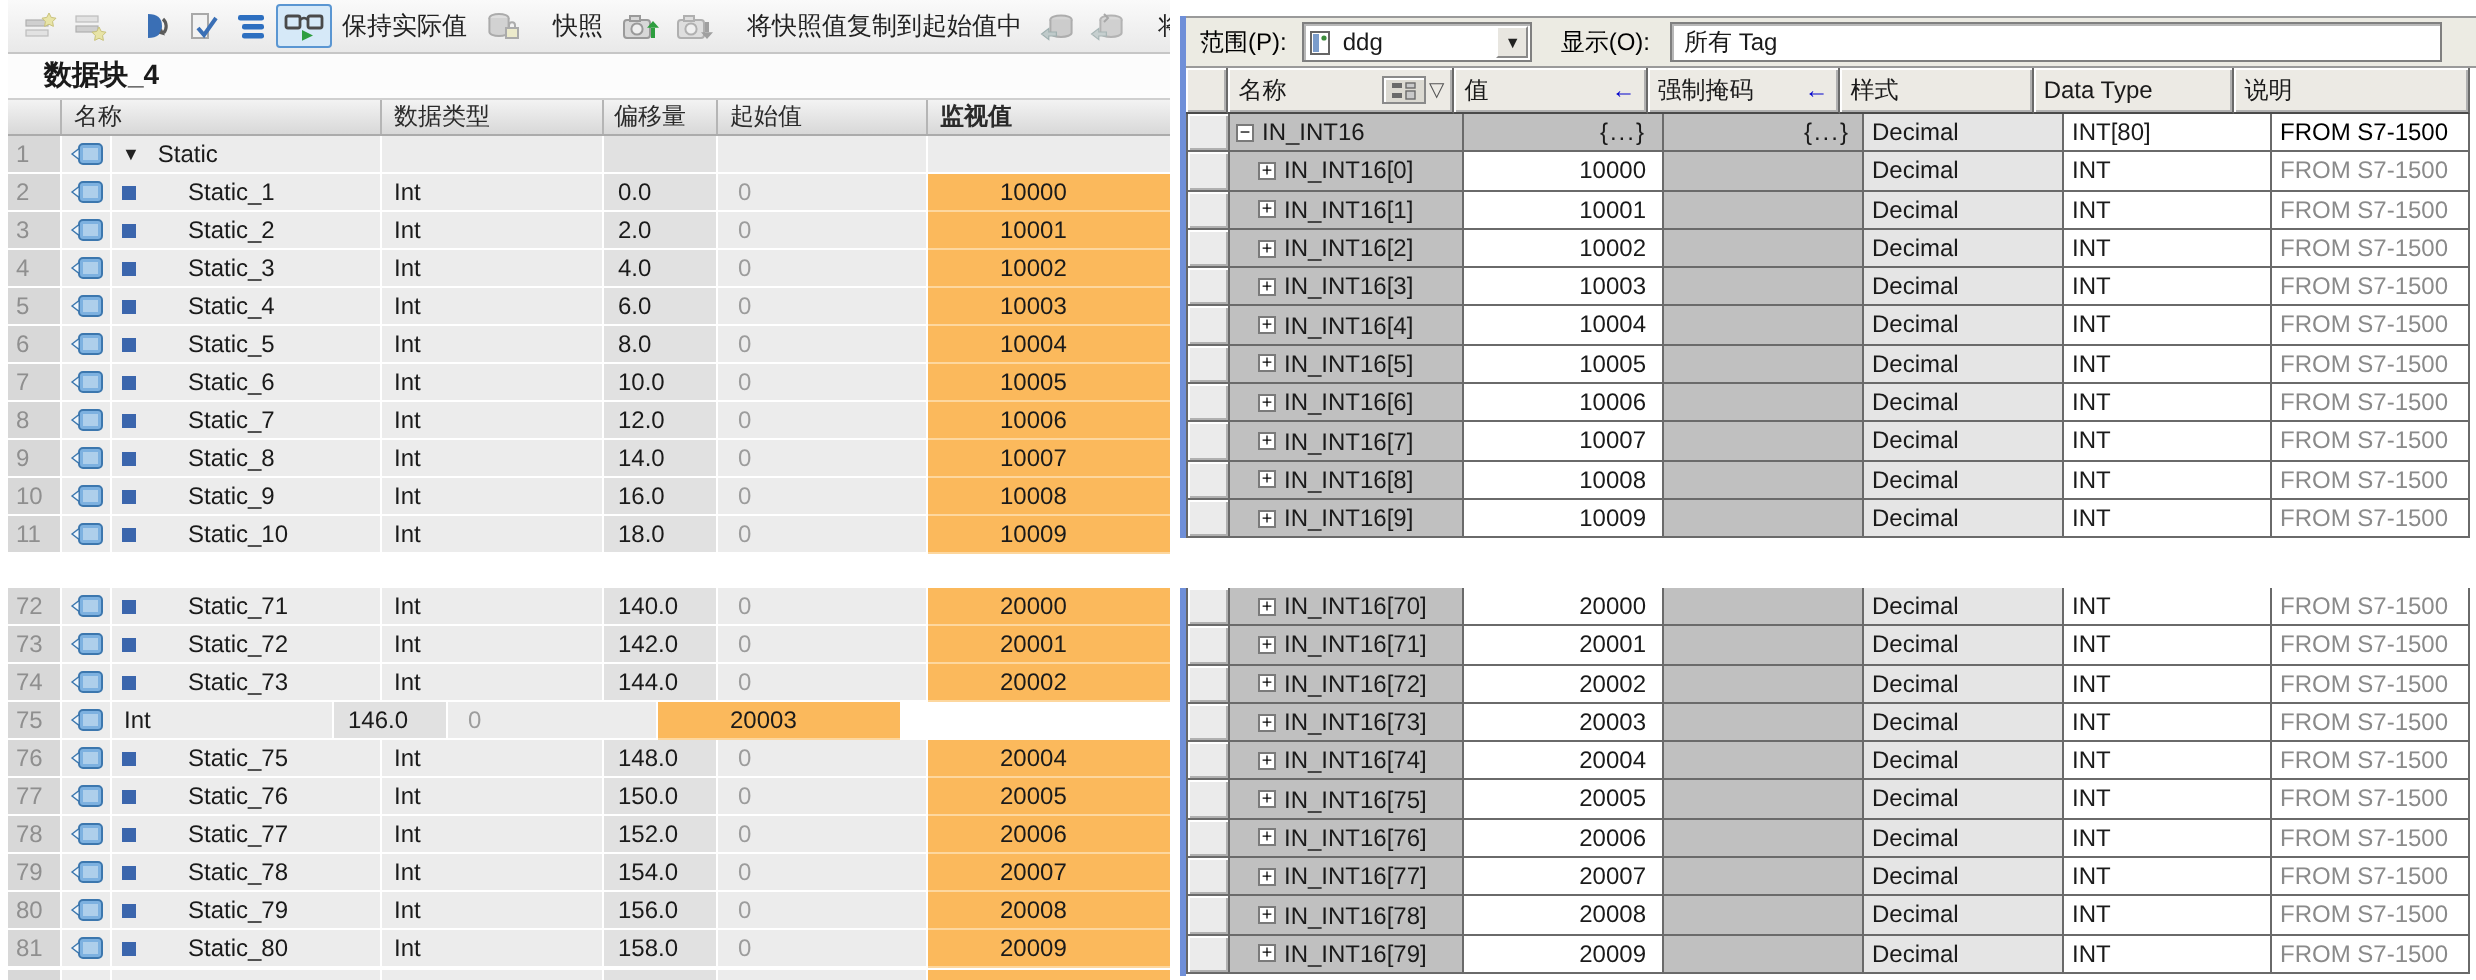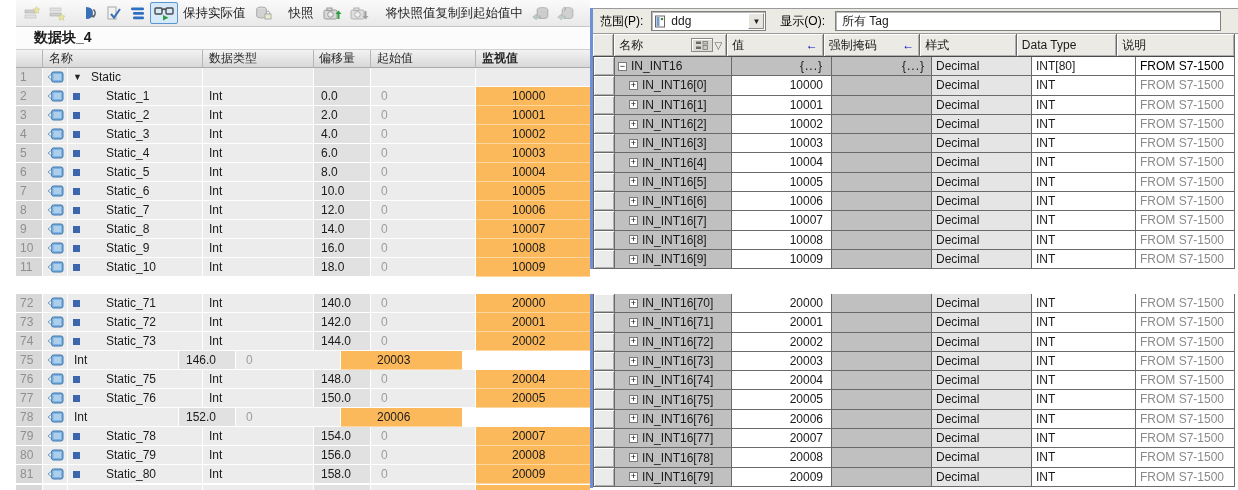--- a/index.html
+++ b/index.html
@@ -1,21 +1,21 @@
 <!DOCTYPE html>
 <html><head>
 <meta charset="utf-8">
 <style>
   html,body{margin:0;padding:0;background:#fff;}
   .stage{position:relative;width:1238px;height:490px;overflow:hidden;background:#fff;
          font-family:"Liberation Sans","DejaVu Sans",sans-serif;font-size:12px;color:#1a1a1a;}
   .stage *{box-sizing:border-box;}
 
   
-  .lpanel{position:absolute;left:16px;top:0;width:590px;height:490px;background:#fff;border-radius:27px;}
+  .lpanel{position:absolute;left:4px;top:0;width:590px;height:490px;background:#fff;border-radius:27px;}
   .toolbar{position:absolute;left:0;top:0;width:581px;height:27px;display:flex;align-items:center;
            background:linear-gradient(#fafafa,#e9e9e9);border-bottom:1px solid #c6c6c6;padding-left:4px;overflow:hidden;white-space:nowrap;}
   .tbtn{display:flex;align-items:center;justify-content:center;height:22px;padding:0 3px;border:1px solid transparent;border-radius:2px;}
   .tbtn.active{background:#d6e9f8;border:1px solid #5a96d2;}
   .tsep{width:1px;height:18px;background:#c4c4c4;margin:0 4px;}
   .ttext{padding:0 5px;color:#222;font-size:12.5px;}
   .ltitle{position:absolute;left:0;top:27px;width:581px;height:22px;line-height:21px;
           padding-left:18px;font-size:14px;font-weight:bold;background:#fcfcfc;}
   .lheader{position:absolute;left:0;top:49px;width:581px;height:19px;display:flex;
            background:linear-gradient(#f3f3f3,#d8d8d8);border-top:1px solid #cfcfcf;border-bottom:1px solid #ababab;}
@@ -520,20 +520,24 @@
 
           <div class="lrow">
             <div class="lc c-num">78</div>
             <div class="lc c-ico">
               <svg width="17" height="12" viewBox="0 0 17 12">
                 <rect x="4.5" y="1" width="11.5" height="10" rx="2" fill="#7db1e0" stroke="#3c77ae"></rect>
                 <rect x="6.5" y="3" width="7.5" height="6" fill="#aecfeb"></rect>
                 <path d="M1 6l3.6-2.8v5.6z" fill="#eef5fb" stroke="#3c77ae" stroke-width="0.7"></path>
               </svg>
             </div>
+            <div class="lc c-name">
+              <span class="bullet"></span>
+              <span class="cname">Static_77</span>
+            </div>
             <div class="lc c-type">Int</div>
             <div class="lc c-off">152.0</div>
             <div class="lc c-start">0</div>
             <div class="lc c-mon">20006</div>
           </div>
 
           <div class="lrow">
             <div class="lc c-num">79</div>
             <div class="lc c-ico">
               <svg width="17" height="12" viewBox="0 0 17 12">

